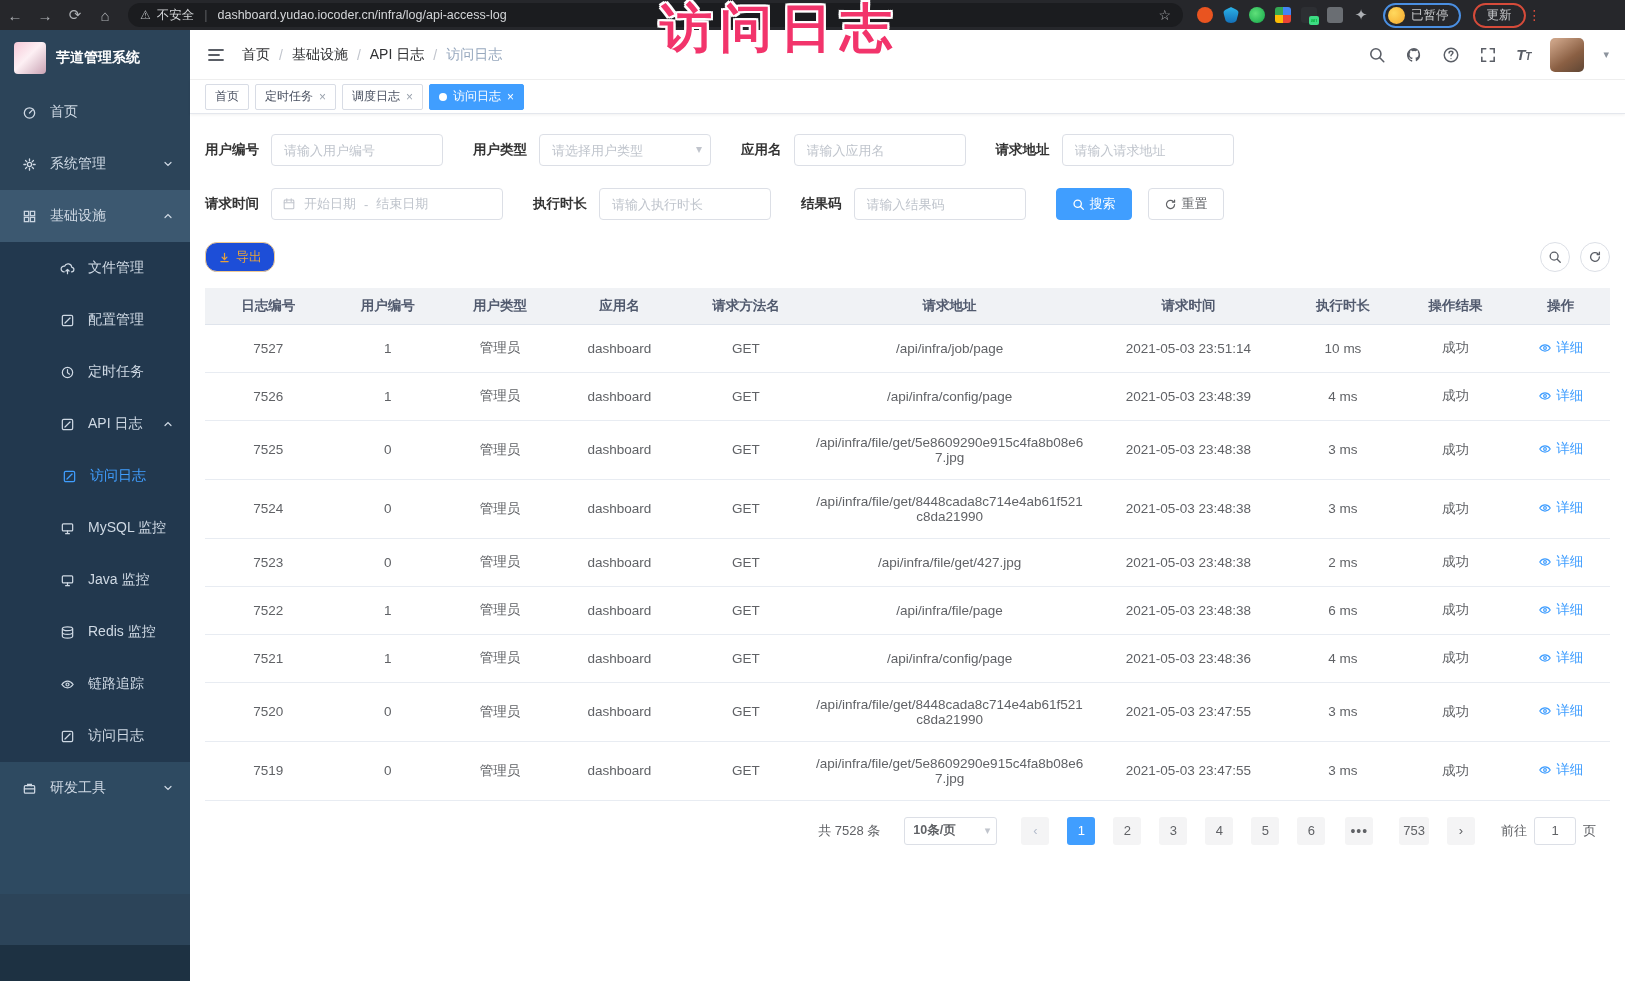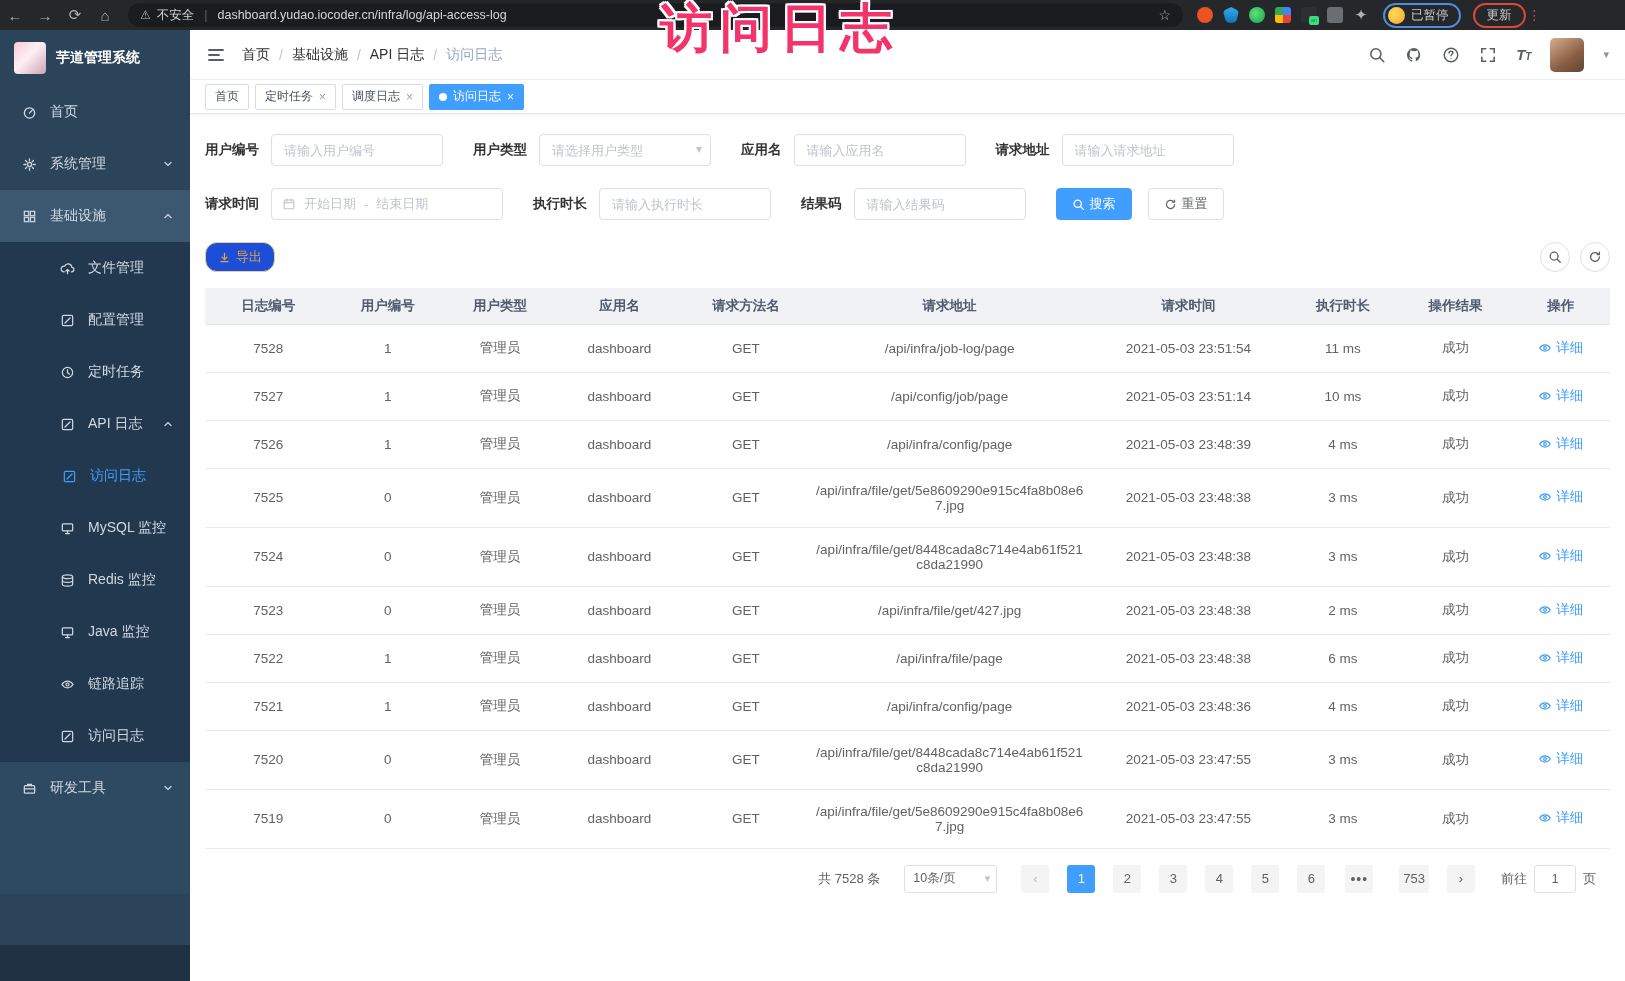--- a/index.html
+++ b/index.html
@@ -105,21 +105,21 @@
   table.grid th { background:#f0f2f5; color:#515a6e; font-weight:bold; height:36px; border-bottom:1px solid #dfe4ec;
                   padding:0 6px; text-align:center; font-size:13.5px; }
   table.grid td { color:#606266; border-bottom:1px solid #e8ecf2; padding:14px 6px; text-align:center; word-break:break-all; }
   .lnk { color:#409eff; cursor:pointer; display:inline-flex; align-items:center; gap:4px; white-space:nowrap; }
   .lnk svg { width:14px; height:14px; }
   col.c-id{width:9%} col.c-uid{width:8%} col.c-utype{width:8%} col.c-app{width:9%} col.c-method{width:9%}
   col.c-url{width:20%} col.c-time{width:14%} col.c-dur{width:8%} col.c-res{width:8%} col.c-act{width:7%}
 
   .pager { display:flex; align-items:center; justify-content:flex-end; gap:18px; margin:16px 14px 0 0;
            font-size:13px; color:#606266; padding-bottom:20px; }
-  .psel { position:relative; margin:0 6px; }
+  .psel { position:relative; margin:0 6px;font-weight:bold; }
   .psel .box { width:93px; height:28px; border:1px solid #dcdfe6; border-radius:3px; display:flex; align-items:center;
                padding:0 8px; color:#606266; font-size:12.5px; }
   .psel .caret { position:absolute; right:7px; top:7px; color:#c0c4cc; font-size:11px; }
   .pbtn { min-width:28px; height:28px; line-height:28px; text-align:center; background:#f4f4f5; border-radius:3px;
           color:#606266; cursor:pointer; padding:0 4px; }
   .pbtn.arrow { color:#b4bccc; }
   .pbtn.active { background:#409eff; color:#fff; }
   .pbtn.dots { letter-spacing:1px; color:#606266; }
   .jump { display:flex; align-items:center; gap:7px; margin-left:8px; }
   .jump input { width:42px; height:28px; border:1px solid #dcdfe6; border-radius:3px; text-align:center;
@@ -243,33 +243,33 @@
         <span>访问日志</span>
       </div>
       <div class="s-item">
         <svg class="si" viewBox="0 0 16 16" fill="none" stroke="currentColor" stroke-width="1.3" stroke-linecap="round">
             <rect x="2.5" y="3" width="11" height="7.5" rx="1"></rect>
             <path d="M6 13.5h4M8 10.5v3"></path>
           </svg>
         <span>MySQL 监控</span>
       </div>
       <div class="s-item">
+        <svg class="si" viewBox="0 0 16 16" fill="none" stroke="currentColor" stroke-width="1.3" stroke-linecap="round">
+            <rect x="2.5" y="3" width="11" height="7.5" rx="1"></rect>
+            <path d="M6 13.5h4M8 10.5v3"></path>
+          </svg>
+        <span>Java 监控</span>
+      </div>
+      <div class="s-item">
         <svg class="si" viewBox="0 0 16 16" fill="none" stroke="currentColor" stroke-width="1.3">
             <ellipse cx="8" cy="4" rx="5.5" ry="2"></ellipse>
             <path d="M2.5 4v8c0 1.1 2.5 2 5.5 2s5.5-.9 5.5-2V4"></path>
             <path d="M2.5 8c0 1.1 2.5 2 5.5 2s5.5-.9 5.5-2"></path>
           </svg>
         <span>Redis 监控</span>
-      </div>
-      <div class="s-item">
-        <svg class="si" viewBox="0 0 16 16" fill="none" stroke="currentColor" stroke-width="1.3" stroke-linecap="round">
-            <rect x="2.5" y="3" width="11" height="7.5" rx="1"></rect>
-            <path d="M6 13.5h4M8 10.5v3"></path>
-          </svg>
-        <span>Java 监控</span>
       </div>
       <div class="s-item">
         <svg class="si" viewBox="0 0 16 16" fill="none" stroke="currentColor" stroke-width="1.3">
             <path d="M2 8s2.4-3.5 6-3.5S14 8 14 8s-2.4 3.5-6 3.5S2 8 2 8z"></path>
             <circle cx="8" cy="8" r="1.6"></circle>
           </svg>
         <span>链路追踪</span>
       </div>
       <div class="s-item">
         <svg class="si" viewBox="0 0 16 16" fill="none" stroke="currentColor" stroke-width="1.3" stroke-linecap="round">
@@ -461,44 +461,26 @@
             <th>请求方法名</th>
             <th>请求地址</th>
             <th>请求时间</th>
             <th>执行时长</th>
             <th>操作结果</th>
             <th>操作</th>
           </tr>
         </thead>
         <tbody>
           <tr>
-            <td>7528</td>
-            <td>1</td>
-            <td>管理员</td>
-            <td>dashboard</td>
-            <td>GET</td>
-            <td>/api/infra/job-log/page</td>
-            <td>2021-05-03 23:51:54</td>
-            <td>11 ms</td>
-            <td>成功</td>
-            <td><span class="lnk">
-                  <svg viewBox="0 0 16 16" fill="none" stroke="currentColor" stroke-width="1.3">
-                    <path d="M2 8s2.4-3.5 6-3.5S14 8 14 8s-2.4 3.5-6 3.5S2 8 2 8z"></path>
-                    <circle cx="8" cy="8" r="1.6"></circle>
-                  </svg>
-                  <span>详细</span>
-                </span></td>
-          </tr>
-          <tr>
             <td>7527</td>
             <td>1</td>
             <td>管理员</td>
             <td>dashboard</td>
             <td>GET</td>
-            <td>/api/config/job/page</td>
+            <td>/api/infra/job/page</td>
             <td>2021-05-03 23:51:14</td>
             <td>10 ms</td>
             <td>成功</td>
             <td><span class="lnk">
                   <svg viewBox="0 0 16 16" fill="none" stroke="currentColor" stroke-width="1.3">
                     <path d="M2 8s2.4-3.5 6-3.5S14 8 14 8s-2.4 3.5-6 3.5S2 8 2 8z"></path>
                     <circle cx="8" cy="8" r="1.6"></circle>
                   </svg>
                   <span>详细</span>
                 </span></td>

